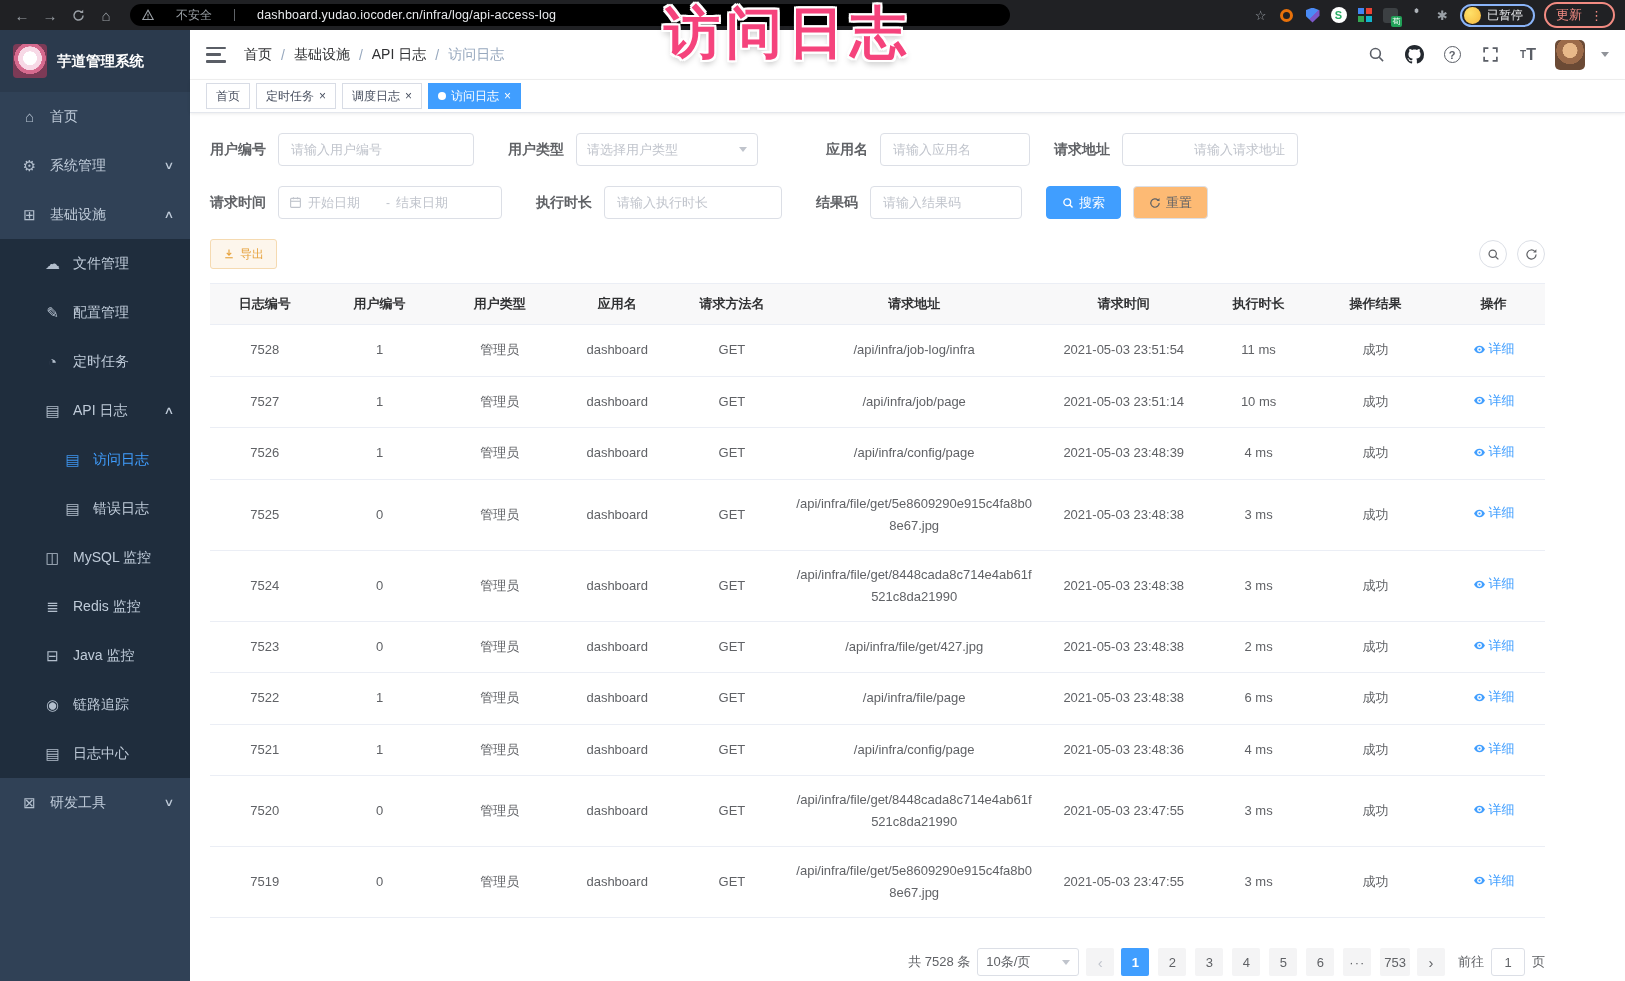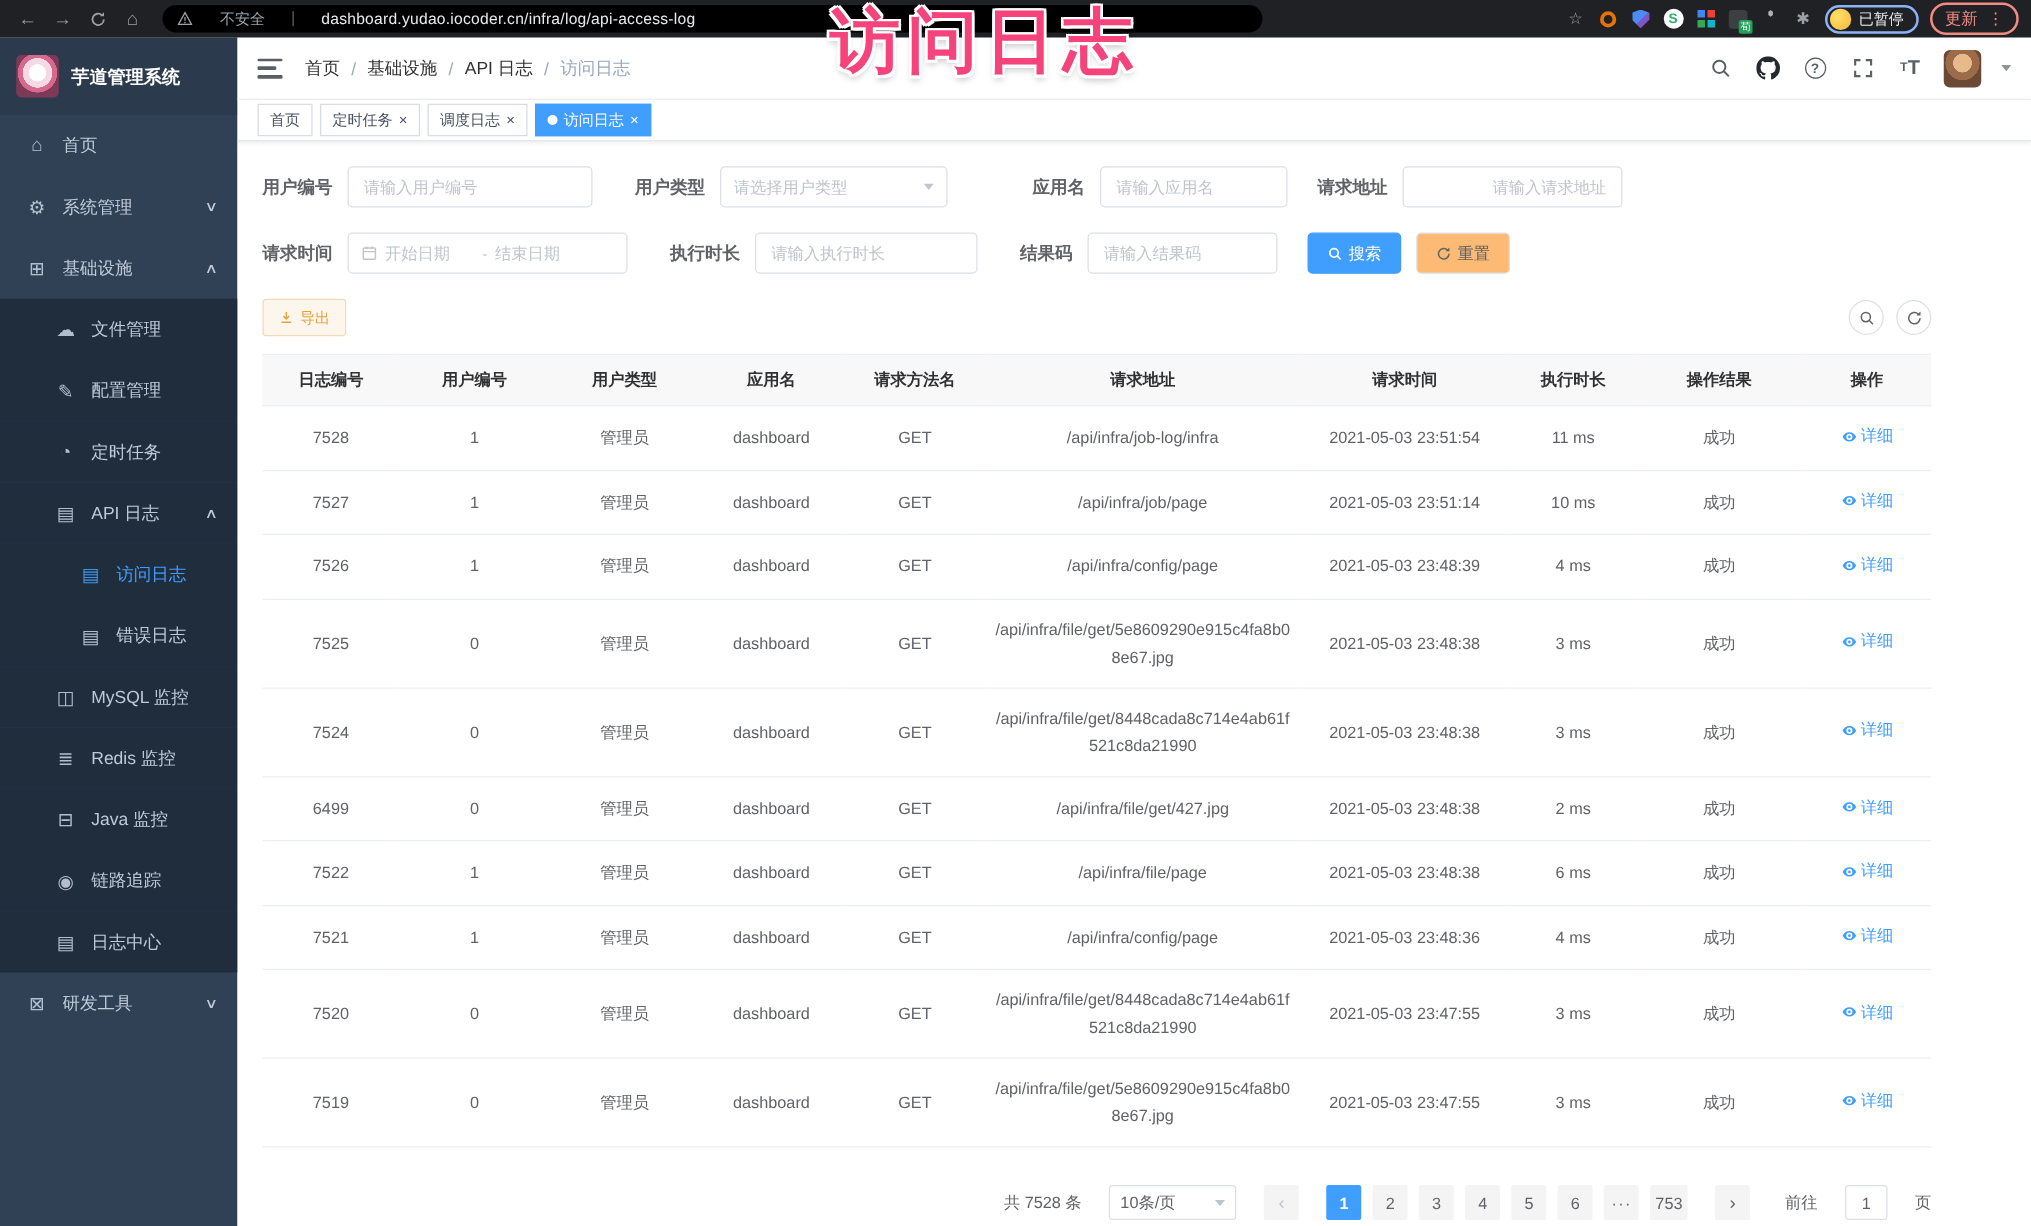--- a/index.html
+++ b/index.html
@@ -100,21 +100,21 @@
   .toolbar .right-tools { margin-left:auto; display:flex; gap:10px; }
   .circle-btn { width:28px; height:28px; border:1px solid #dcdfe6; border-radius:50%; display:flex; align-items:center; justify-content:center; color:#606266; cursor:pointer; background:#fff; }
 
   
   table { width:100%; border-collapse:collapse; table-layout:fixed; border-top:1px solid #ebeef5; }
   th { background:#f8f8f9; color:#303133; font-size:13px; font-weight:bold; padding:11px 4px; border-bottom:1px solid #ebeef5; text-align:center; }
   td { color:#606266; font-size:13px; padding:13px 6px; border-bottom:1px solid #ebeef5; text-align:center; line-height:22px; word-break:break-all; }
   .detail-link { color:#409EFF; cursor:pointer; display:inline-flex; align-items:center; gap:3px; white-space:nowrap; }
 
   
-  .pagination { display:flex; align-items:center; justify-content:flex-end; gap:22px; margin:30px 0 18px; font-size:13px; color:#606266; }
+  .pagination { display:flex; align-items:center; justify-content:flex-end; gap:7px; margin:30px 0 18px; font-size:13px; color:#606266; }
   .pg-size { width:102px; height:28px; border:1px solid #dcdfe6; border-radius:3px; display:flex; align-items:center; justify-content:space-between; padding:0 8px; color:#606266; cursor:pointer; }
   .pg-btn { min-width:28px; height:28px; padding:0 4px; background:#f4f4f5; color:#606266; border-radius:2px; display:inline-flex; align-items:center; justify-content:center; cursor:pointer; font-size:13px; }
   .pg-btn.active { background:#409EFF; color:#fff; font-weight:bold; }
   .pg-btn.arrow { color:#c0c4cc; font-size:15px; }
   .pg-btn.dots { letter-spacing:1px; }
   .goto-input { width:34px; height:28px; border:1px solid #dcdfe6; border-radius:3px; text-align:center; font-size:13px; color:#606266; }
 </style>
 </head>
 <body>
 
@@ -499,21 +499,21 @@
               <td>3 ms</td>
               <td>成功</td>
               <td><span class="detail-link">
                   <svg width="13" height="13" viewBox="0 0 16 16">
                     <path d="M8 3.5C5 3.5 2.6 5.3 1.3 8 2.6 10.7 5 12.5 8 12.5s5.4-1.8 6.7-4.5C13.4 5.3 11 3.5 8 3.5zm0 7.5a3 3 0 1 1 0-6 3 3 0 0 1 0 6zm0-1.7a1.3 1.3 0 1 0 0-2.6 1.3 1.3 0 0 0 0 2.6z" fill="#409EFF"></path>
                   </svg>
                   <span>详细</span>
                 </span></td>
             </tr>
             <tr>
-              <td>6499</td>
+              <td>7523</td>
               <td>0</td>
               <td>管理员</td>
               <td>dashboard</td>
               <td>GET</td>
               <td>/api/infra/file/get/427.jpg</td>
               <td>2021-05-03 23:48:38</td>
               <td>2 ms</td>
               <td>成功</td>
               <td><span class="detail-link">
                   <svg width="13" height="13" viewBox="0 0 16 16">

